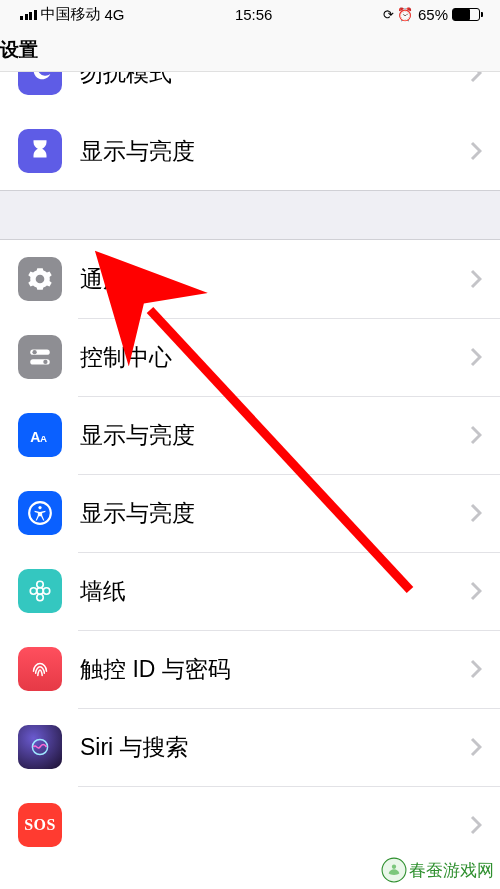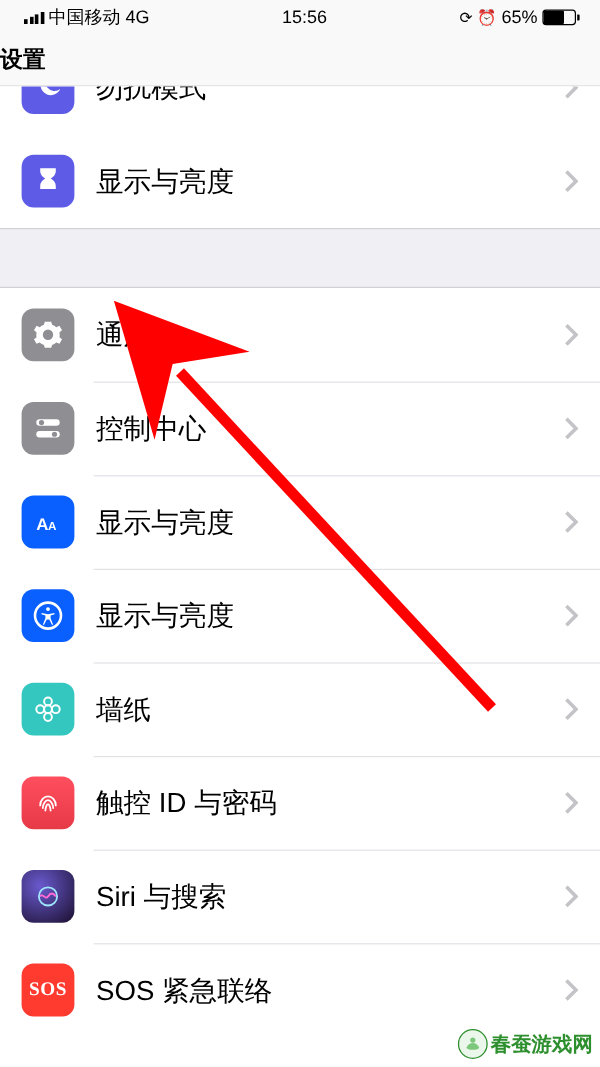--- a/index.html
+++ b/index.html
@@ -47,21 +47,21 @@
   .ic-wallpaper { background:#34c7c0; }
   .ic-siri { background: radial-gradient(circle at 35% 30%, #6a5acf, #1b0f2e); }
   .ic-touchid { background: linear-gradient(#ff4f5e,#e63946); }
   .ic-sos { background:#ff3b30; }
   .sos-text { color:#fff; font-weight:700; font-size:16px; letter-spacing:0.5px; font-family:Liberation Serif, serif;}
 
   
   .arrow-layer { position:absolute; inset:0; pointer-events:none; }
 
   
-  .watermark { position:absolute; right:6px; bottom:6px; display:flex; align-items:center; gap:2px; font-size:17px; color:#2e8f2e; font-weight:700; }
+  .watermark { position:absolute; right:6px; bottom:6px; display:flex; align-items:center; gap:2px; font-size:17px; color:#2e8f2e; font-weight:400; }
   .wm-icon { width:26px; height:26px; }
 
   .top-cut { overflow:hidden; height:40px; }
   .top-cut .row { margin-top:-38px; }
 </style>
 </head>
 <body>
 
 <div class="screen">
 
@@ -229,21 +229,20 @@
       <svg class="chev" viewBox="0 0 12 20">
           <polyline points="2,2 10,10 2,18"></polyline>
         </svg>
       <div class="sep"></div>
     </div>
 
     <div class="row">
       <div class="icon-box ic-sos">
         <span class="sos-text">SOS</span>
       </div>
-      <div class="label">SOS 紧急联络</div>
       <svg class="chev" viewBox="0 0 12 20">
           <polyline points="2,2 10,10 2,18"></polyline>
         </svg>
     </div>
 
   </div>
 
   <svg class="arrow-layer" width="500" height="889">
     <defs>
       <marker id="ah" markerWidth="14" markerHeight="14" refX="3" refY="6" orient="auto">

